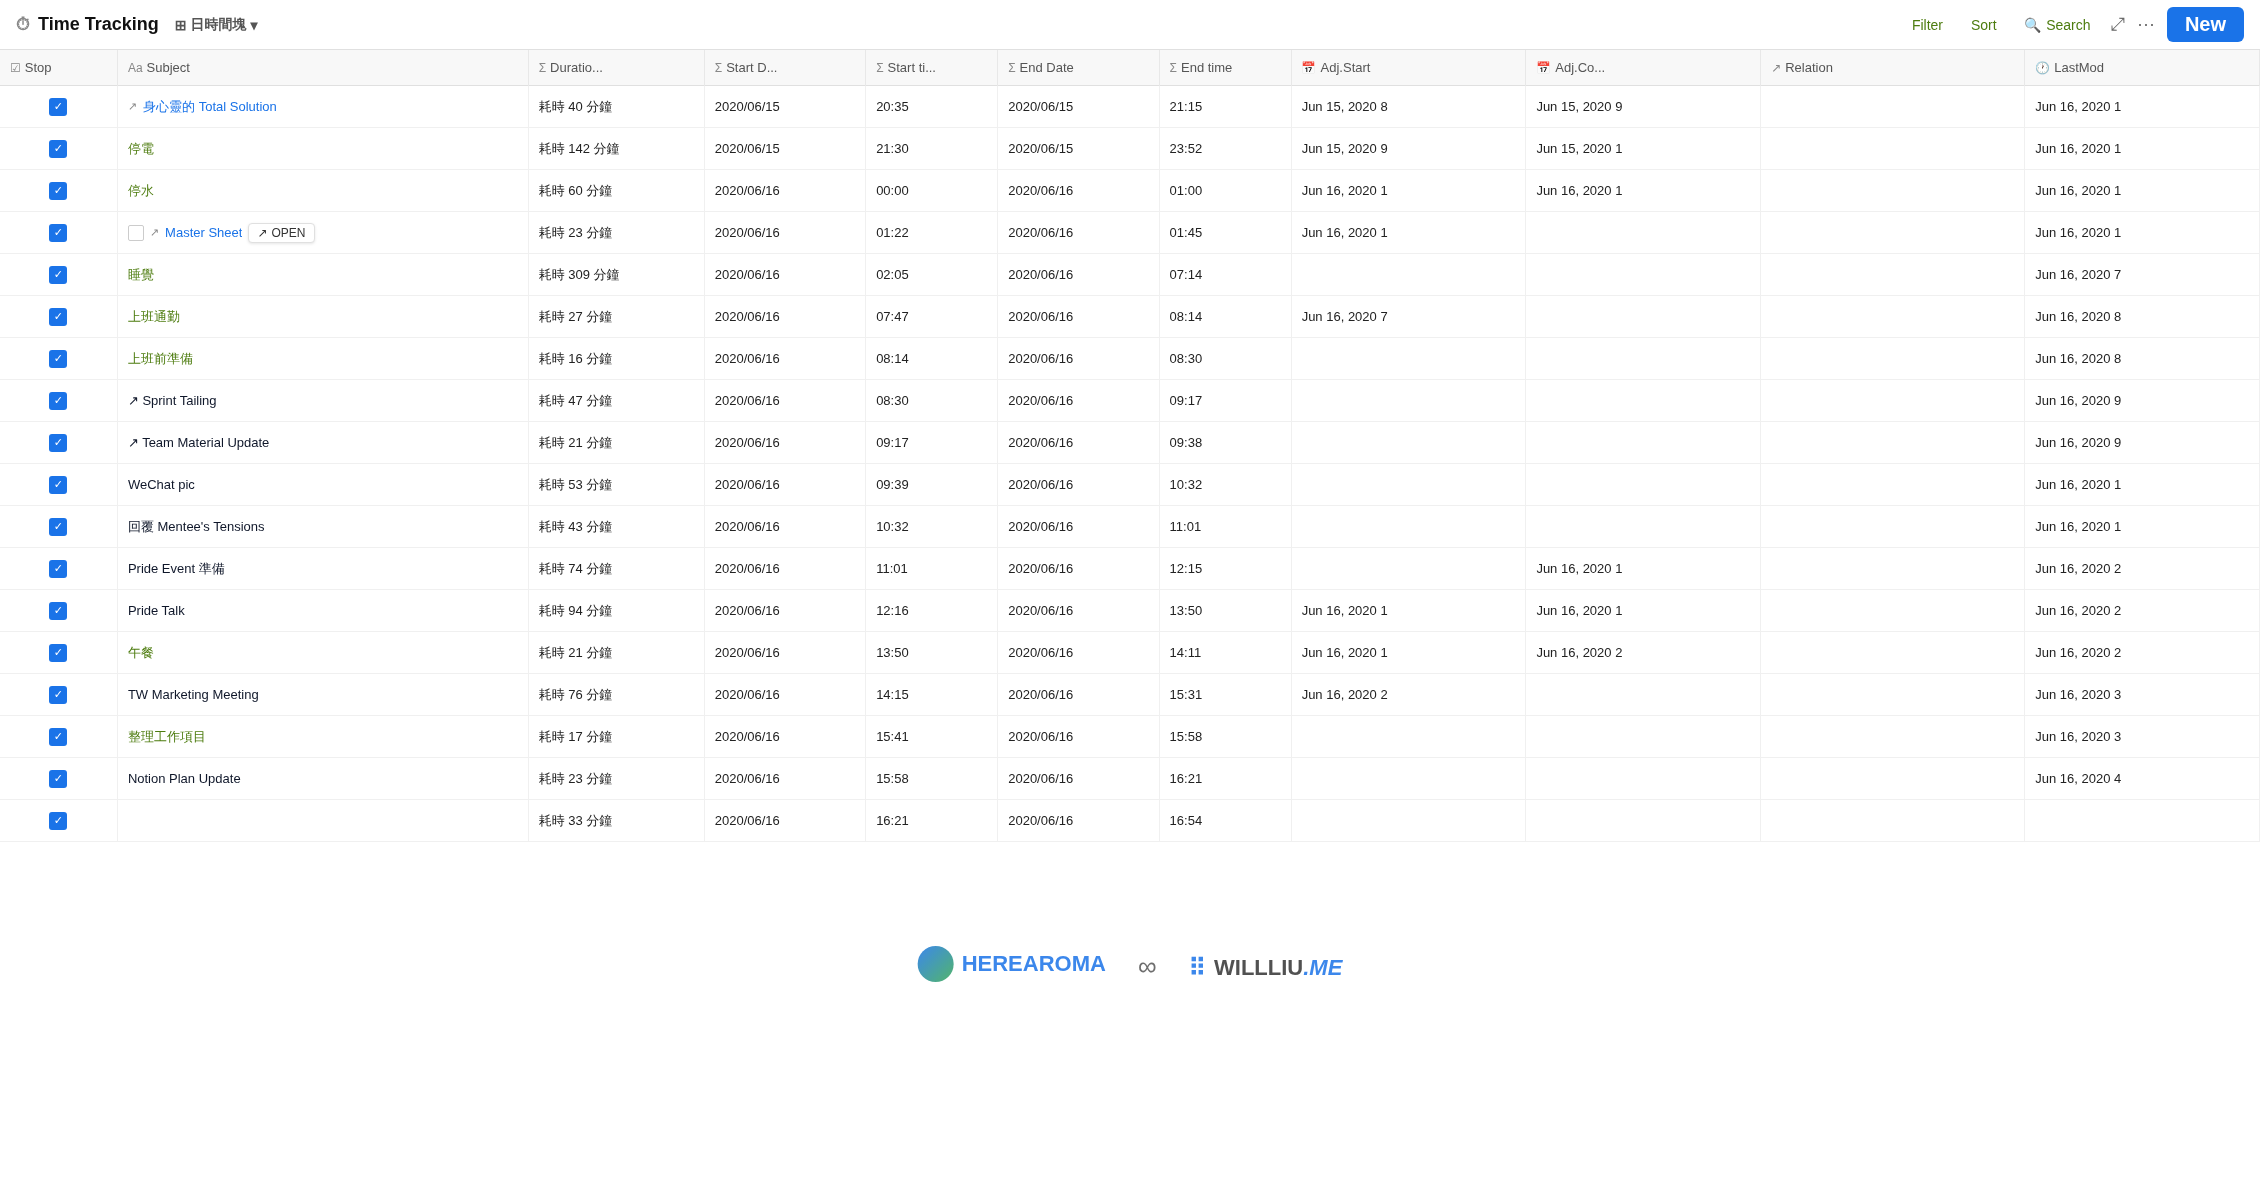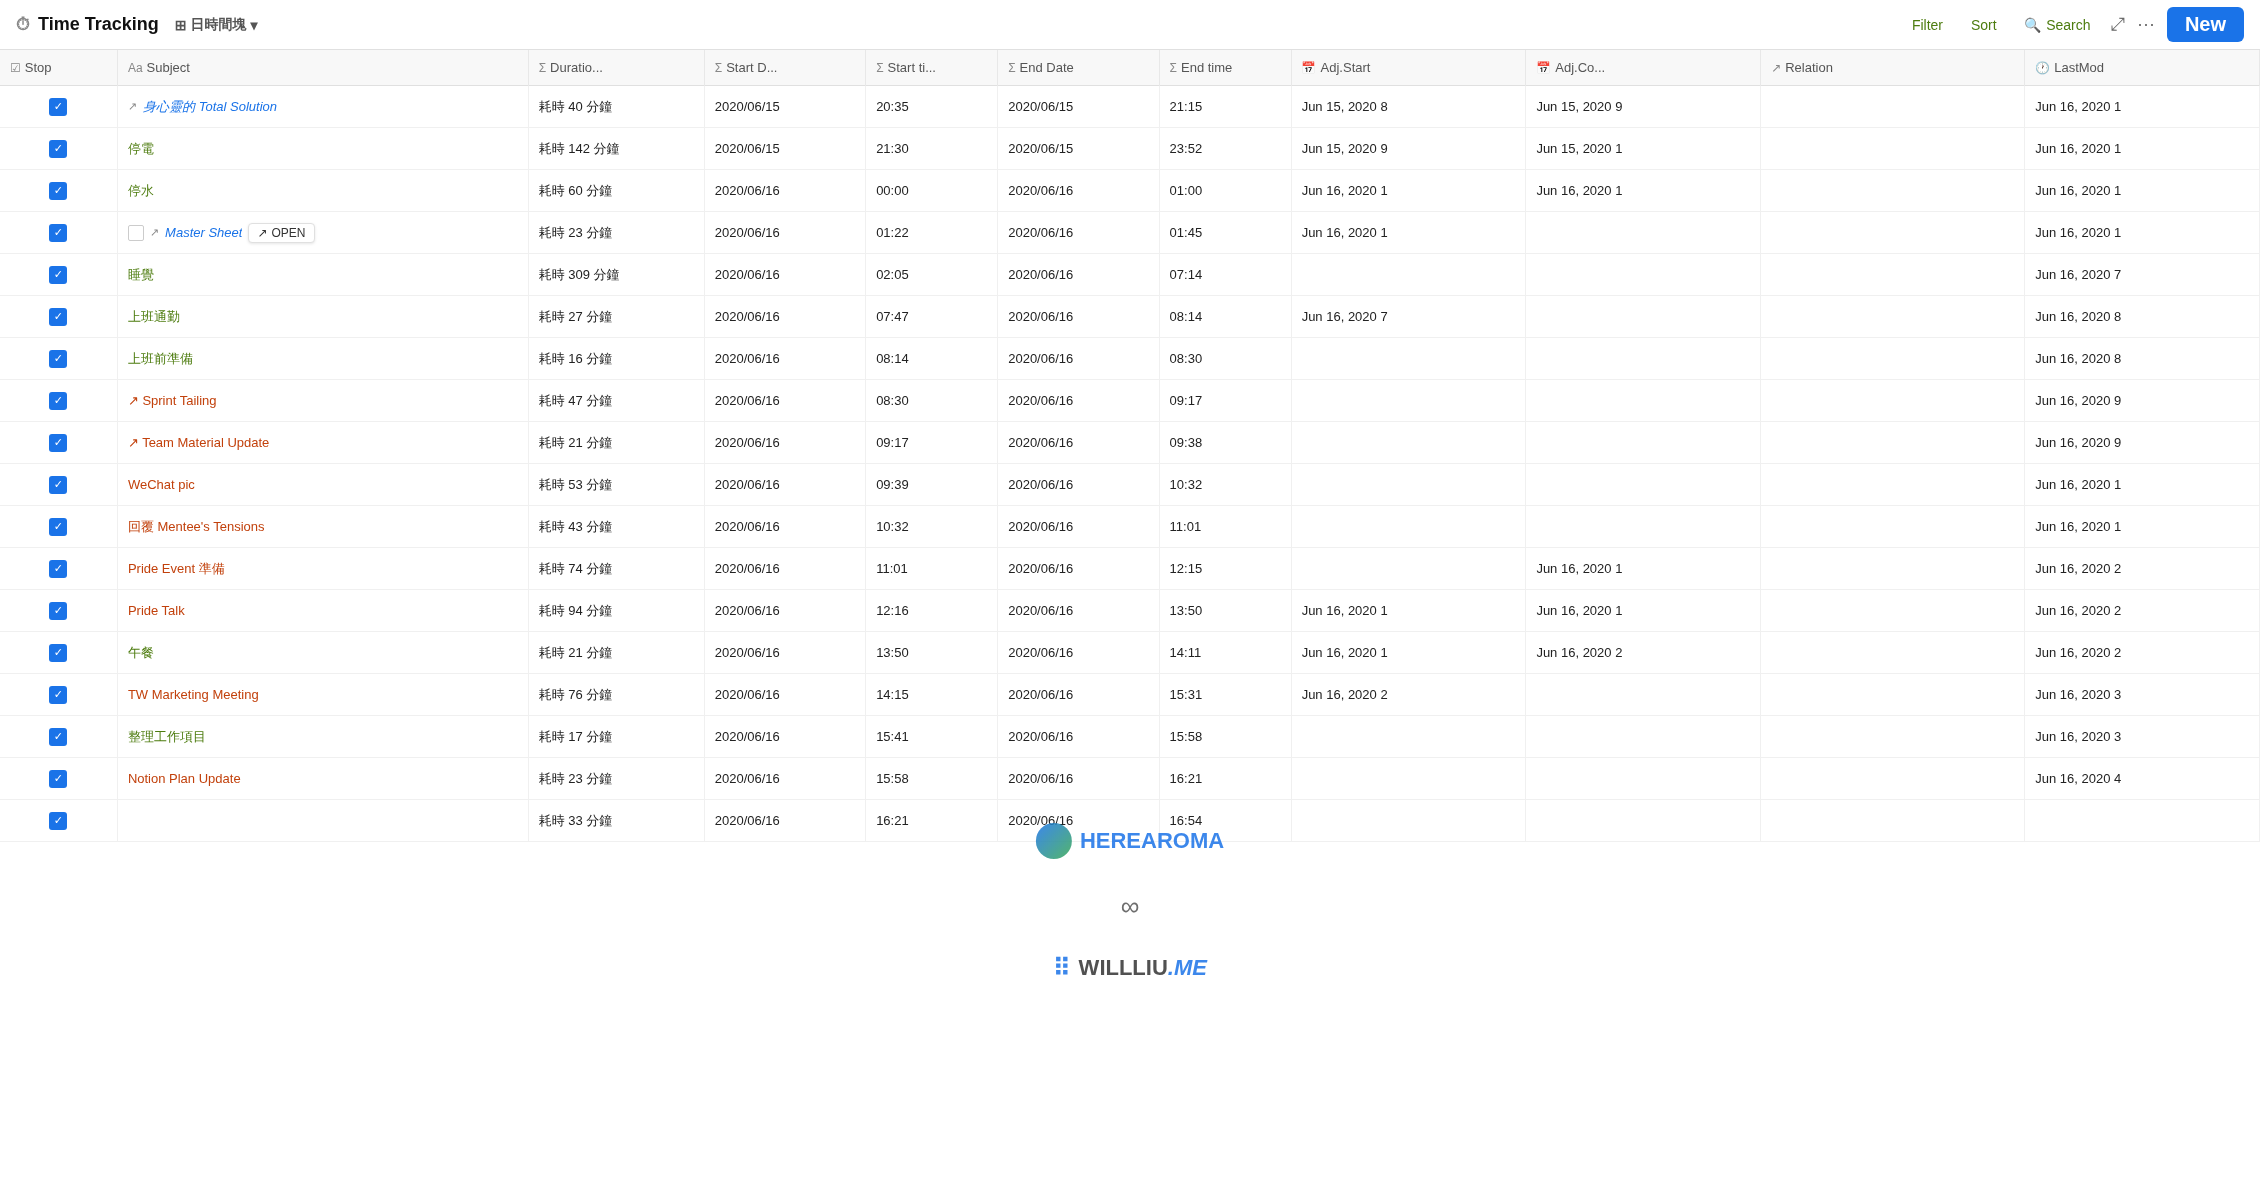--- a/index.html
+++ b/index.html
@@ -145,22 +145,22 @@
     }
 
     .subject-cell {
       display: flex;
       align-items: center;
       gap: 6px;
       max-width: 100%;
     }
     .subject-link-icon { color: #888; font-size: 11px; flex-shrink: 0; }
     .subject-text { overflow: hidden; text-overflow: ellipsis; color: #4d7c0f; }
-    .subject-text.linked { color: #1a73e8; font-style: italic; }
-    .subject-text.blurred { color: #c2410c; }
+    .subject-text.linked { color: #1a73e8; }
+    .subject-text.blurred { color: #0f172a; }
 
     .open-popup {
       display: inline-flex;
       align-items: center;
       gap: 4px;
       background: #fff;
       border: 1px solid #e0e0e0;
       border-radius: 4px;
       padding: 2px 8px;
       font-size: 12px;
@@ -169,26 +169,25 @@
       white-space: nowrap;
       box-shadow: 0 1px 3px rgba(0,0,0,0.1);
     }
 
     .watermark-overlay {
       position: fixed;
       bottom: 220px;
       left: 50%;
       transform: translateX(-50%);
       display: flex;
-      align-items: center;
+      align-items: flex-end;
       gap: 32px;
       pointer-events: none;
       z-index: 100;
       opacity: 0.85;
-      flex-direction: column;
     }
     .watermark-left {
       display: flex;
       align-items: center;
       gap: 8px;
     }
     .watermark-logo-circle {
       width: 36px;
       height: 36px;
       border-radius: 50%;

